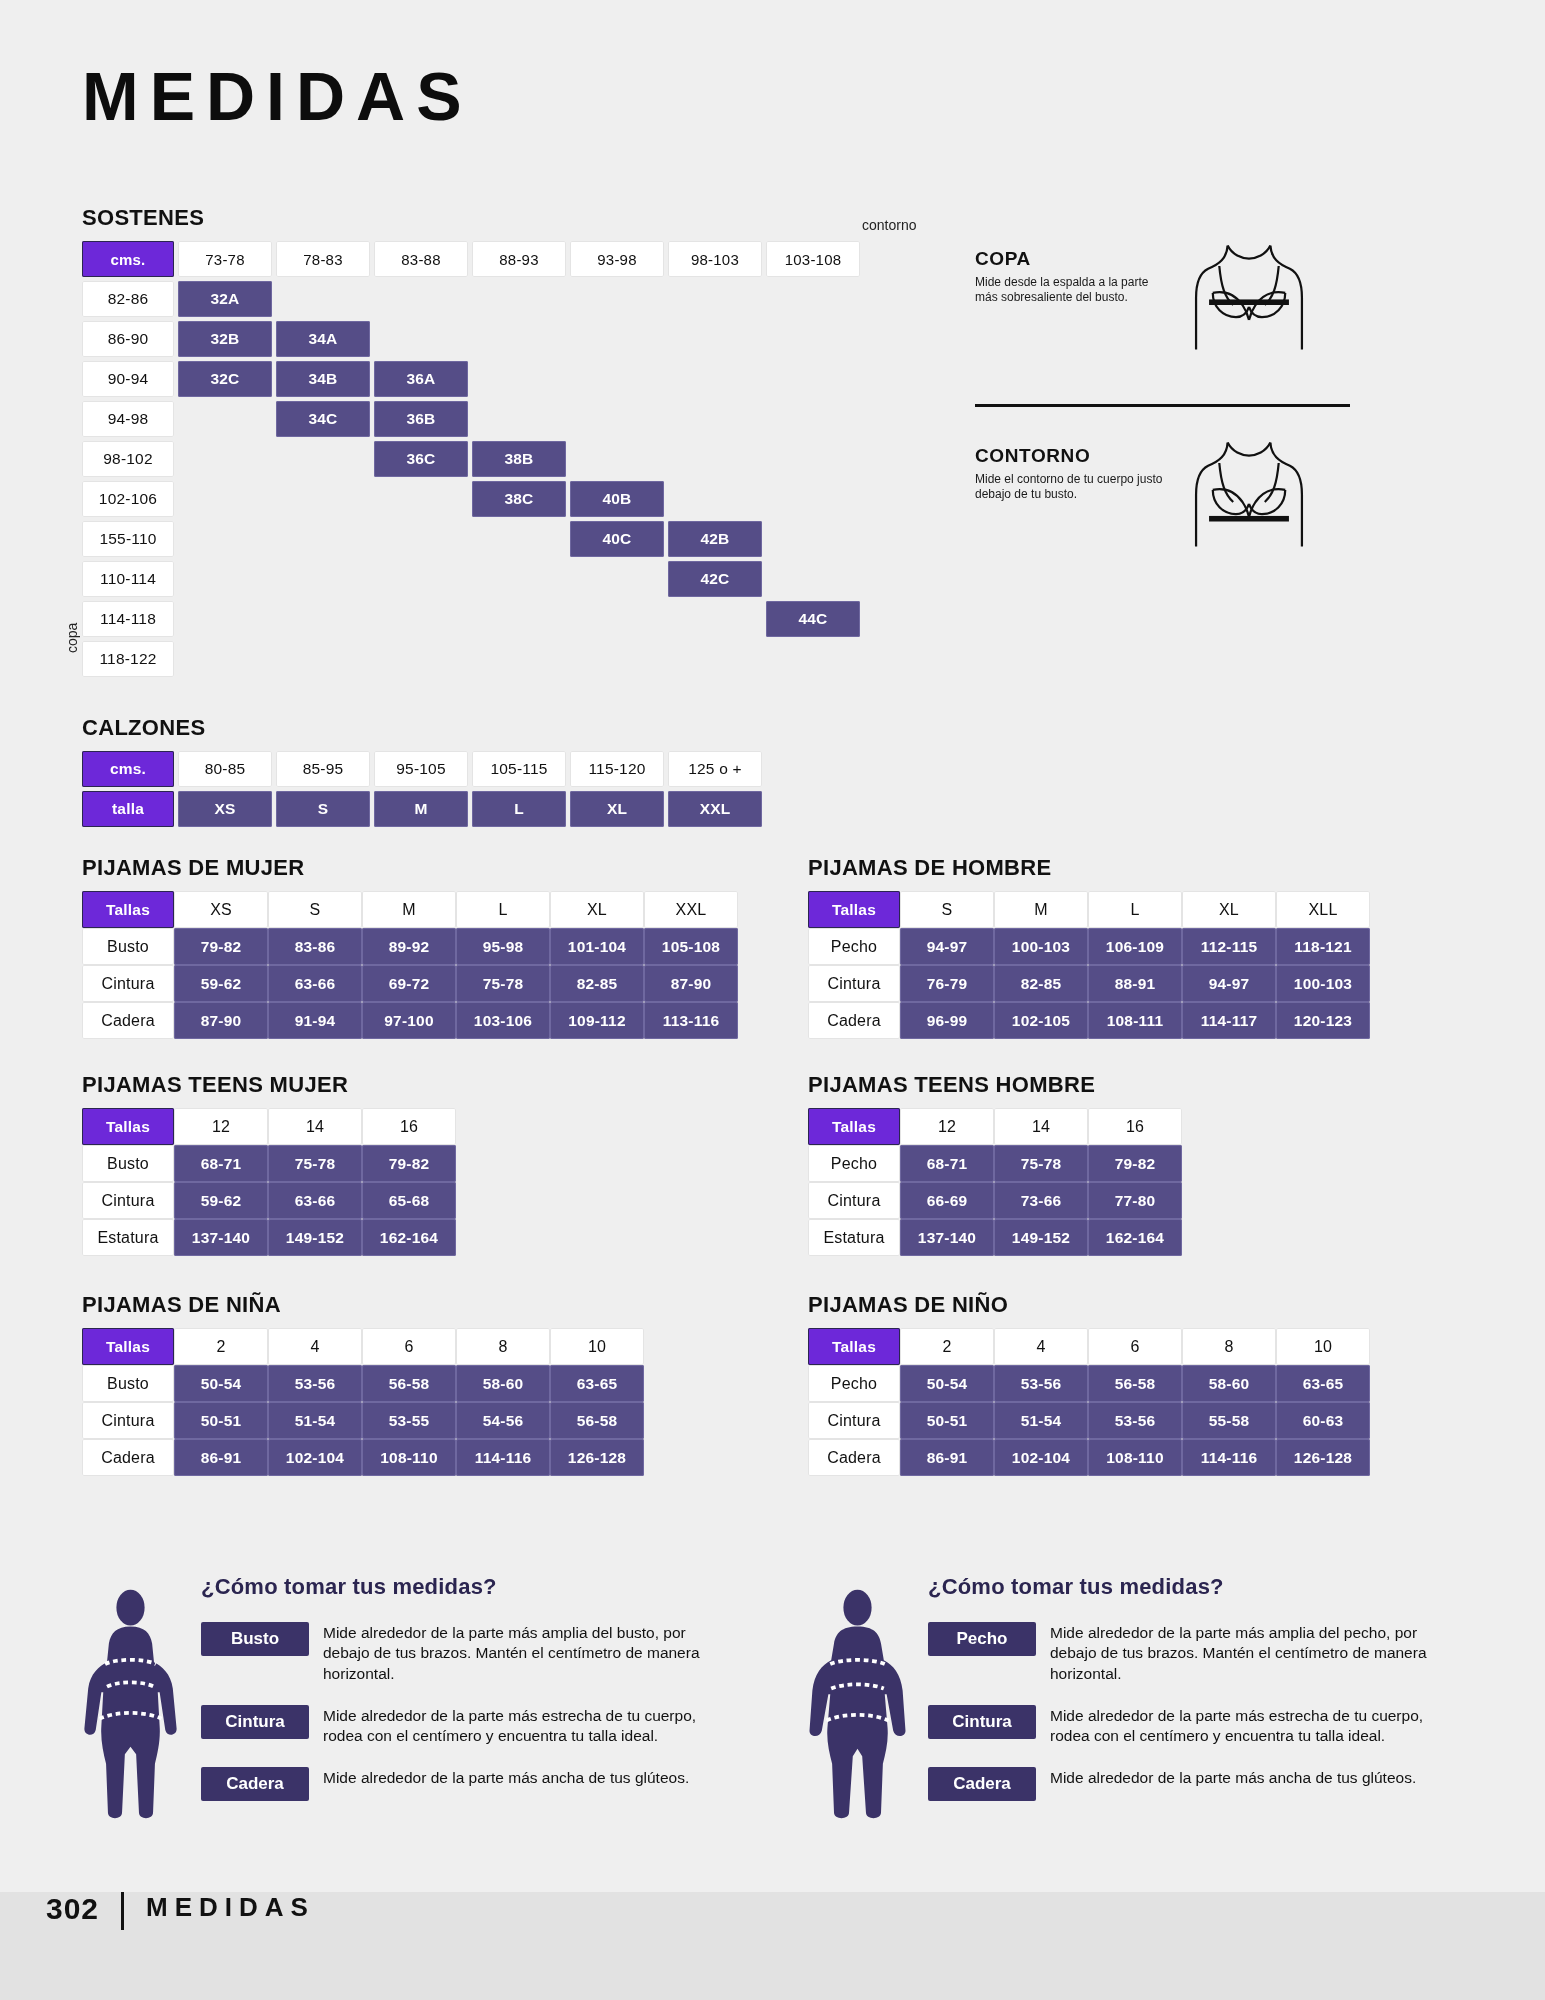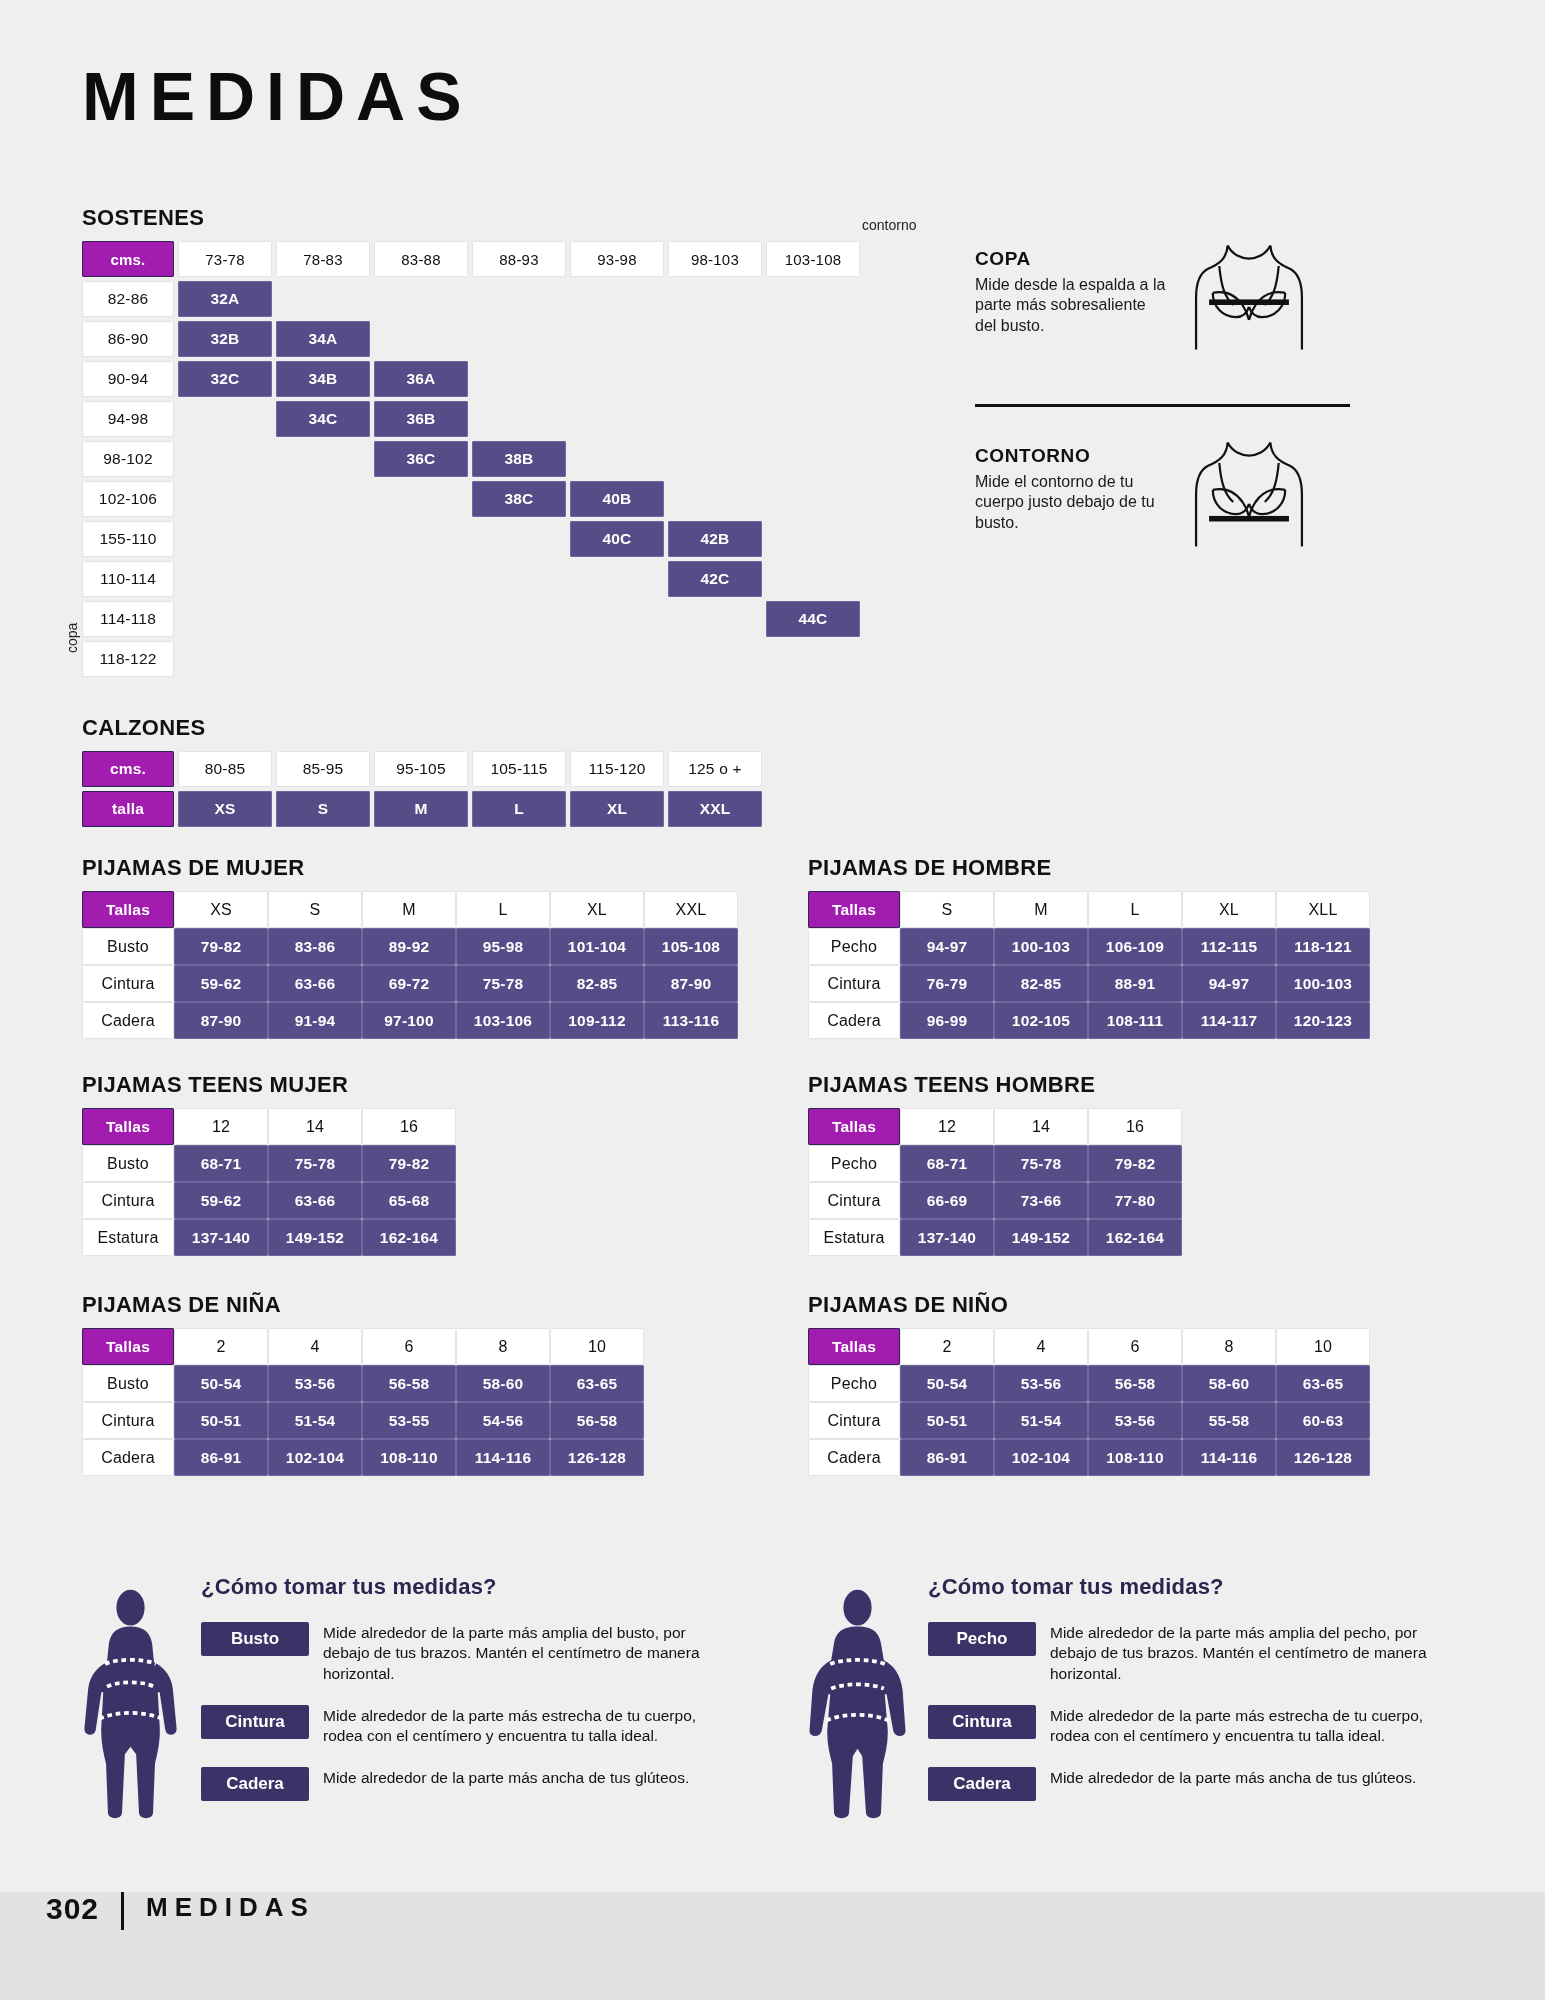--- a/index.html
+++ b/index.html
@@ -26,21 +26,21 @@
   }
 
   
   .cell {
     display: flex; align-items: center; justify-content: center;
     font-size: 15.5px; font-weight: 700; letter-spacing: .2px;
     border-radius: 2px;
   }
   .cell-white { background: #ffffff; color: #111; box-shadow: 0 0 0 1px #e4e4e4 inset; }
   .cell-purple { background: #554d87; color: #ffffff; box-shadow: 0 0 0 1px #6f68a0 inset; }
-  .cell-deep { background: #a21caf; color: #ffffff; box-shadow: 0 0 0 1px #2b2550 inset; }
+  .cell-deep { background: #6d28d9; color: #ffffff; box-shadow: 0 0 0 1px #2b2550 inset; }
   .cell-empty { background: transparent; box-shadow: none; }
   .cell-light { font-weight: 400; }
 
   
   #sostenes { position: absolute; left: 82px; top: 205px; }
   .bra-grid { display: grid; grid-template-columns: 92px repeat(7, 94px); gap: 4px; }
   .bra-grid .cell { height: 36px; }
   .bra-grid .hdr { font-size: 15px; }
   .bra-label-contorno {
     position: absolute; left: 780px; top: -24px;
@@ -50,21 +50,21 @@
     position: absolute; left: -18px; top: 412px;
     font-size: 14px; font-weight: 400; color: #222;
     transform: rotate(-90deg); transform-origin: left top;
   }
 
   
   #info-panel { position: absolute; left: 975px; top: 248px; width: 400px; }
   .info-block { display: flex; align-items: flex-start; gap: 14px; }
   .info-text { width: 195px; }
   .info-title { font-size: 19px; font-weight: 700; letter-spacing: .6px; margin-bottom: 5px; }
-  .info-body { font-size: 16px; line-height: 1.28; font-weight: 400; color: #1a1a1a; }
+  .info-body { font-size: 12px; line-height: 1.28; font-weight: 400; color: #1a1a1a; }
   .info-divider { height: 3px; background: #111; margin: 34px 0 38px 0; width: 375px; }
   .torso-svg { width: 130px; height: 130px; flex: none; margin-top: -8px; }
 
   
   #calzones { position: absolute; left: 82px; top: 715px; }
   .calz-grid { display: grid; grid-template-columns: 92px repeat(6, 94px); gap: 4px; }
   .calz-grid .cell { height: 36px; }
 
   
   .pj { position: absolute; }

